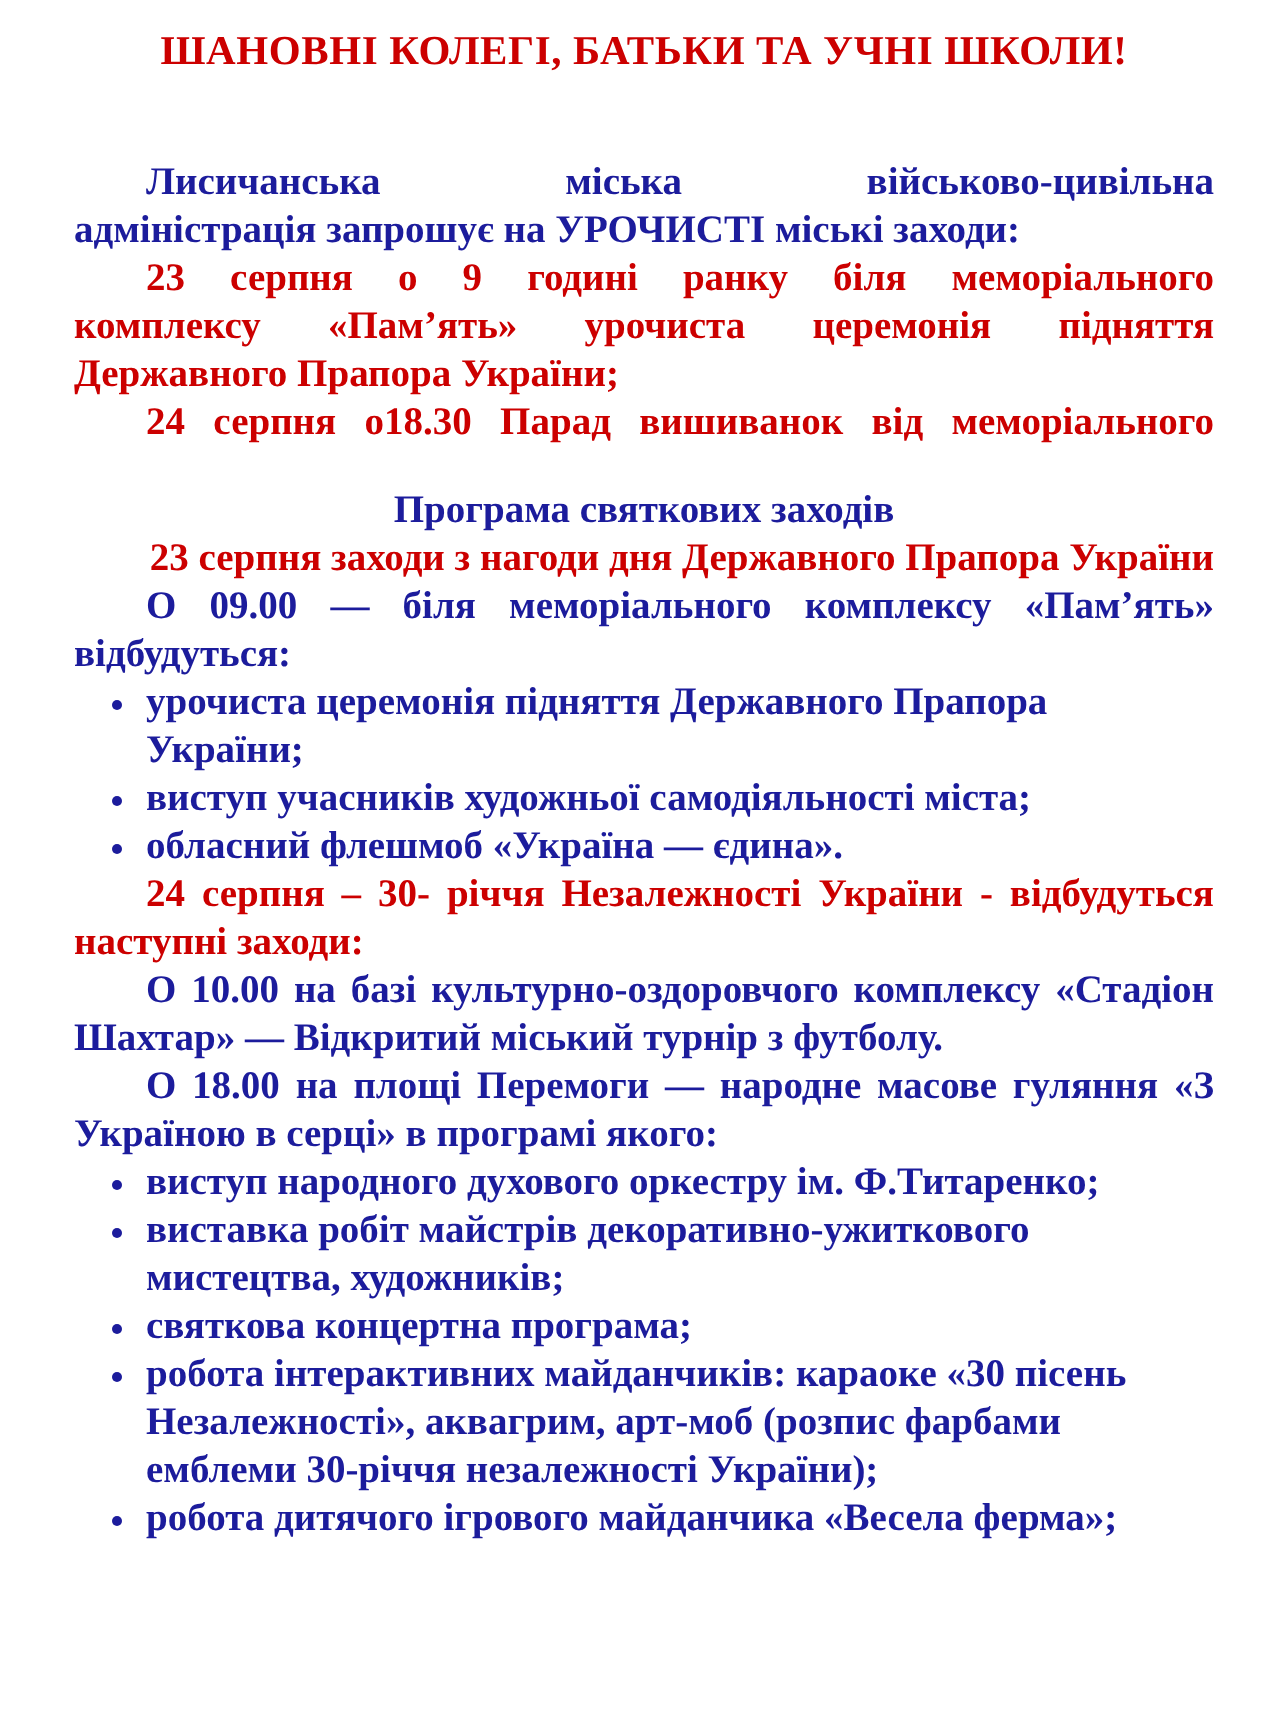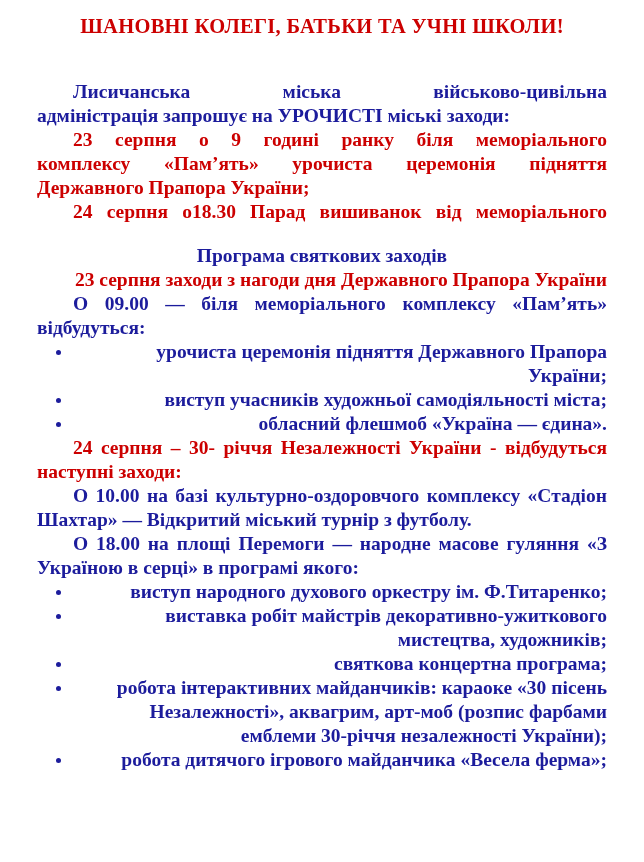--- a/index.html
+++ b/index.html
@@ -23,21 +23,21 @@
   }
   .red  { color: #CC0000; }
   .blue { color: #1C1C9C; font-family: Liberation Serif, serif; }
   .title .line, .heading .line { text-align: center; }
   .title .line { font-size: 20.5px; letter-spacing: 0.3px; }
   
   .stretch { text-align: justify; text-align-last: justify; }
   
   .first { text-indent: 36px; text-align: right; }
   
-  .bullet .line { padding-left: 36px; text-align: right; }
+  .bullet .line { padding-left: 36px; }
   .with-dot { position: relative; }
   .with-dot::before {
     content: "";
     position: absolute;
     left: 19px; top: 10px;
     width: 5px; height: 5px;
     border-radius: 50%;
     background: currentColor;
   }
   .spacer { width: 100%; }

